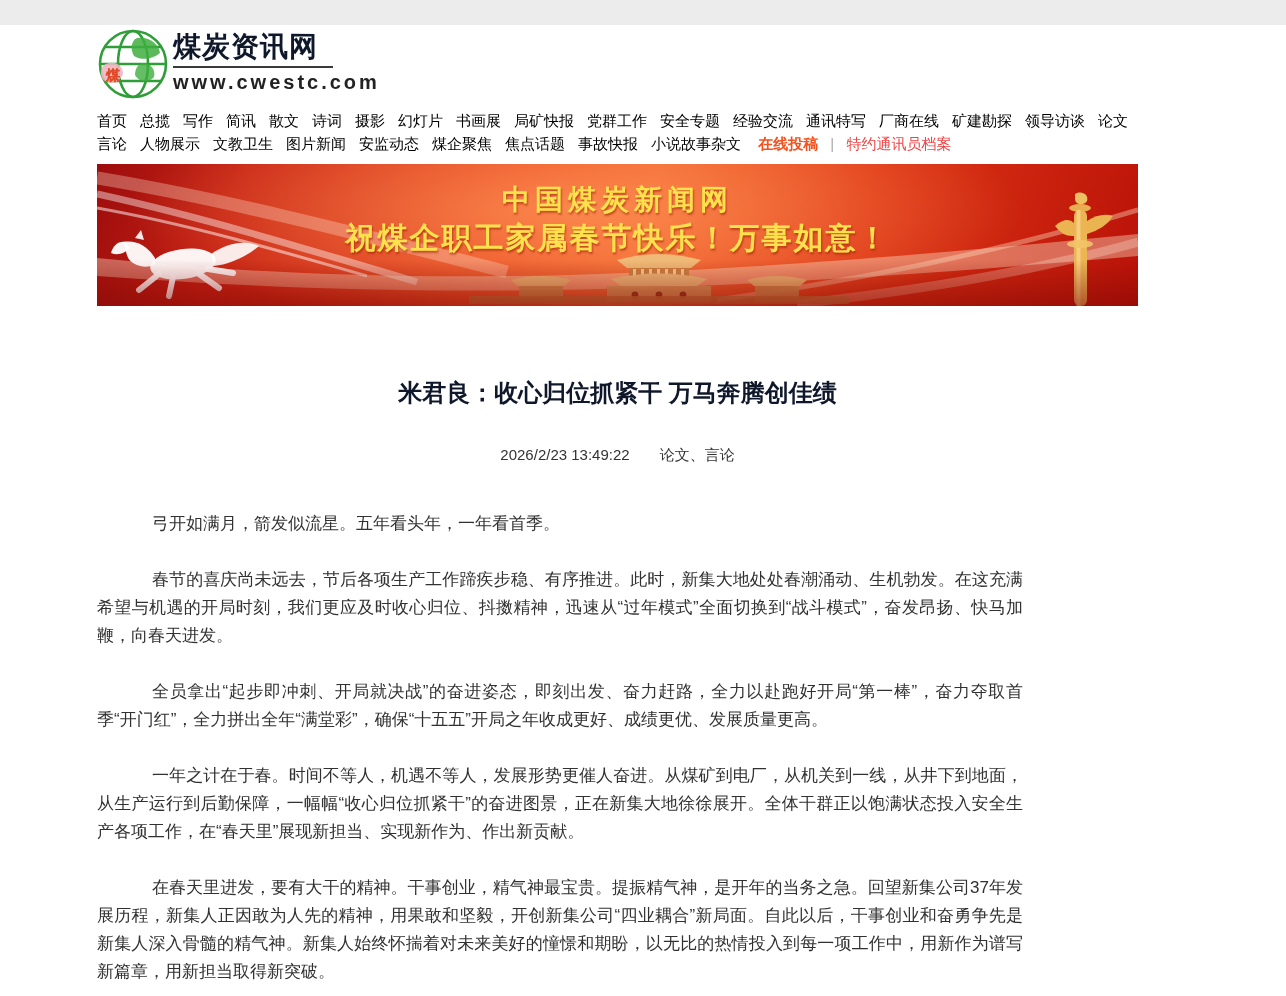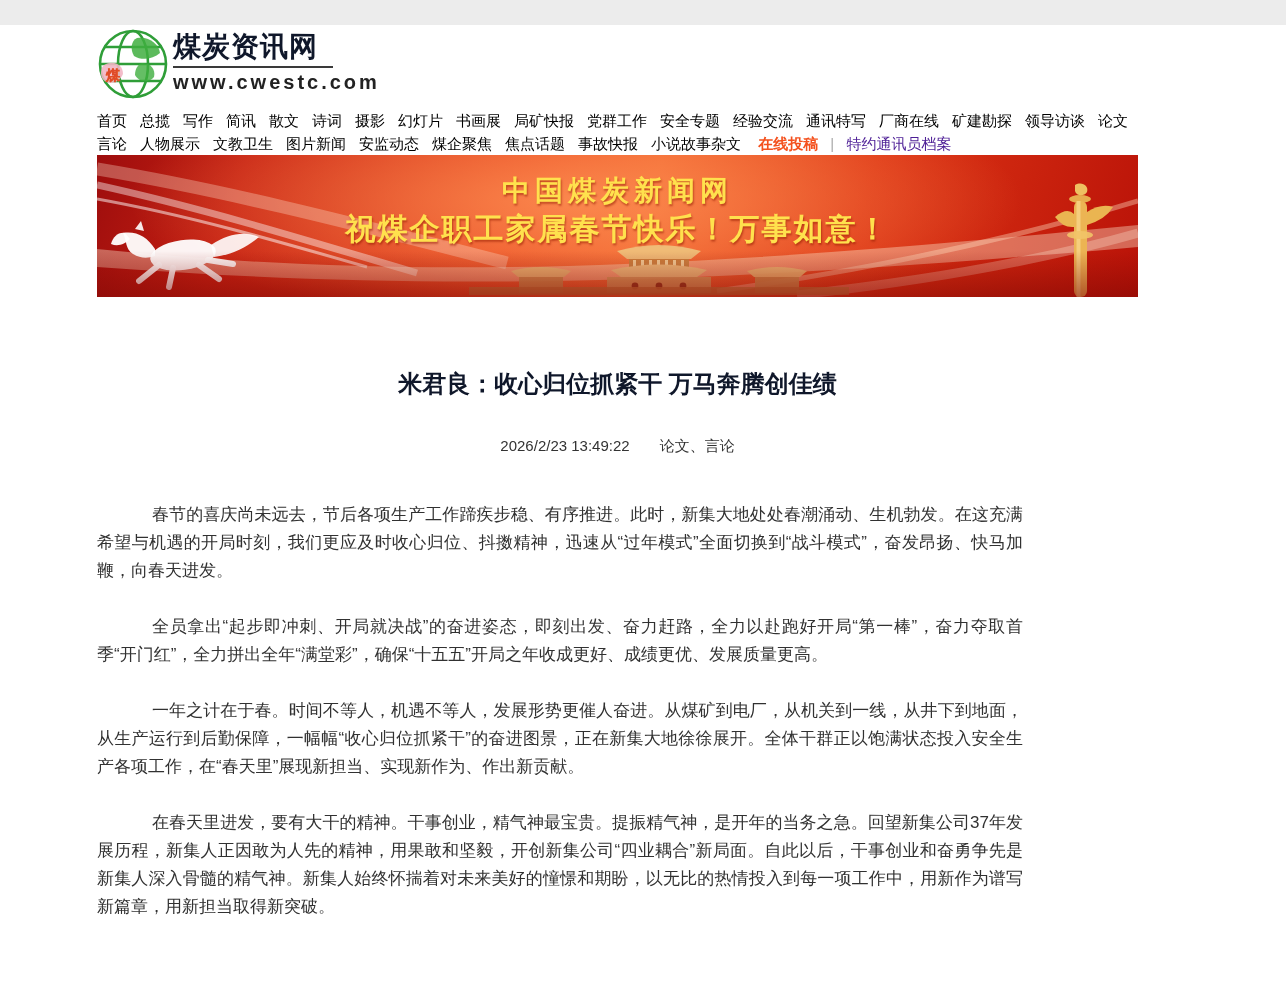--- a/index.html
+++ b/index.html
@@ -17,25 +17,25 @@
   .logo-text{margin-left:4px;margin-top:2px;}
   .logo-title{font-size:28px;font-weight:bold;color:#0f172a;letter-spacing:1px;line-height:34px;white-space:nowrap;}
   .logo-divider{height:2px;background:#3a3a3a;margin:2px 0 3px;width:160px;}
   .logo-url{font-size:20px;font-weight:bold;color:#222;letter-spacing:3px;white-space:nowrap;}
 
   
   .nav{margin-top:11px;font-size:15px;line-height:23px;color:#000;width:1041px;}
   .nav a{color:#000;text-decoration:none;margin-right:13px;cursor:pointer;}
   .nav a.nav-submit{color:#f4511e;font-weight:bold;margin-right:8px;}
   .nav .nav-sep{color:#aaa;margin-right:8px;}
-  .nav a.nav-corr{color:#4c1d95;font-weight:normal;}
+  .nav a.nav-corr{color:#ef4444;font-weight:normal;}
 
   
   .banner{
-    position:relative;margin-top:0;width:1041px;height:142px;overflow:hidden;
+    position:relative;margin-top:9px;width:1041px;height:142px;overflow:hidden;
     background:
       radial-gradient(ellipse 620px 170px at 46% 32%, rgba(255,150,88,.8), rgba(255,120,60,0) 72%),
       linear-gradient(108deg,#9d0d0d 0%,#c62012 14%,#e8431c 40%,#ef5c28 52%,#dd3414 72%,#b91208 100%);
   }
   .banner:after{
     content:"";position:absolute;left:0;right:0;bottom:0;height:46px;
     background:linear-gradient(to top, rgba(128,8,4,.55), rgba(128,8,4,0));
     pointer-events:none;
   }
   .banner-deco{position:absolute;inset:0;width:100%;height:100%;}
@@ -151,19 +151,20 @@
     <div class="banner-text banner-line2">祝煤企职工家属春节快乐！万事如意！</div>
   </div>
 
   <h1 class="article-title">米君良：收心归位抓紧干 万马奔腾创佳绩</h1>
 
   <div class="article-meta">
     <span>2026/2/23 13:49:22</span><span class="meta-category">论文、言论</span>
   </div>
 
   <div class="article-body">
+      <p class="article-paragraph">弓开如满月，箭发似流星。五年看头年，一年看首季。</p>
       <p class="article-paragraph">春节的喜庆尚未远去，节后各项生产工作蹄疾步稳、有序推进。此时，新集大地处处春潮涌动、生机勃发。在这充满希望与机遇的开局时刻，我们更应及时收心归位、抖擞精神，迅速从“过年模式”全面切换到“战斗模式”，奋发昂扬、快马加鞭，向春天进发。</p>
       <p class="article-paragraph">全员拿出“起步即冲刺、开局就决战”的奋进姿态，即刻出发、奋力赶路，全力以赴跑好开局“第一棒”，奋力夺取首季“开门红”，全力拼出全年“满堂彩”，确保“十五五”开局之年收成更好、成绩更优、发展质量更高。</p>
       <p class="article-paragraph">一年之计在于春。时间不等人，机遇不等人，发展形势更催人奋进。从煤矿到电厂，从机关到一线，从井下到地面，从生产运行到后勤保障，一幅幅“收心归位抓紧干”的奋进图景，正在新集大地徐徐展开。全体干群正以饱满状态投入安全生产各项工作，在“春天里”展现新担当、实现新作为、作出新贡献。</p>
       <p class="article-paragraph">在春天里进发，要有大干的精神。干事创业，精气神最宝贵。提振精气神，是开年的当务之急。回望新集公司37年发展历程，新集人正因敢为人先的精神，用果敢和坚毅，开创新集公司“四业耦合”新局面。自此以后，干事创业和奋勇争先是新集人深入骨髓的精气神。新集人始终怀揣着对未来美好的憧憬和期盼，以无比的热情投入到每一项工作中，用新作为谱写新篇章，用新担当取得新突破。</p>
     </div>
 
 </div>
 
 </body></html>

